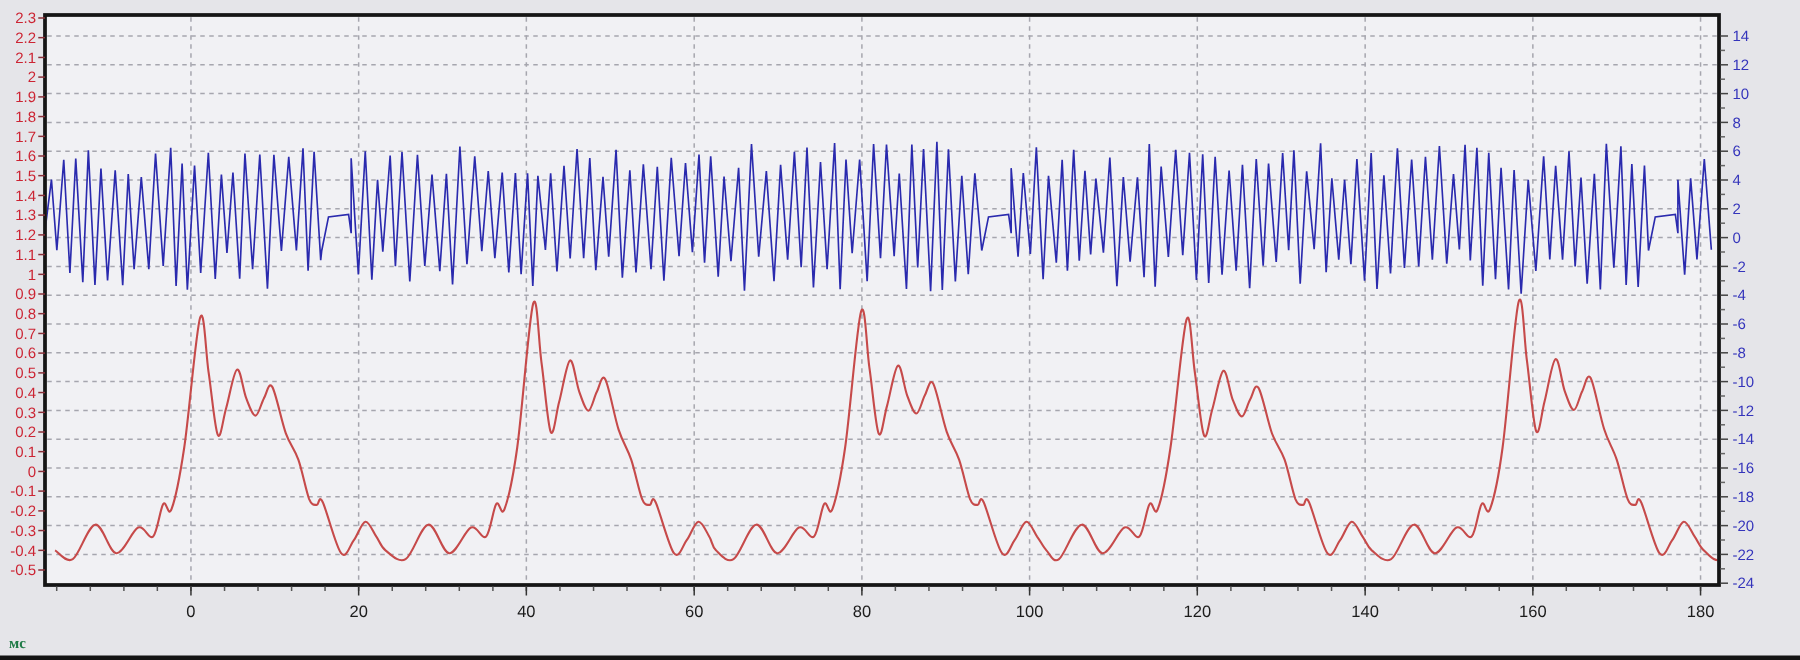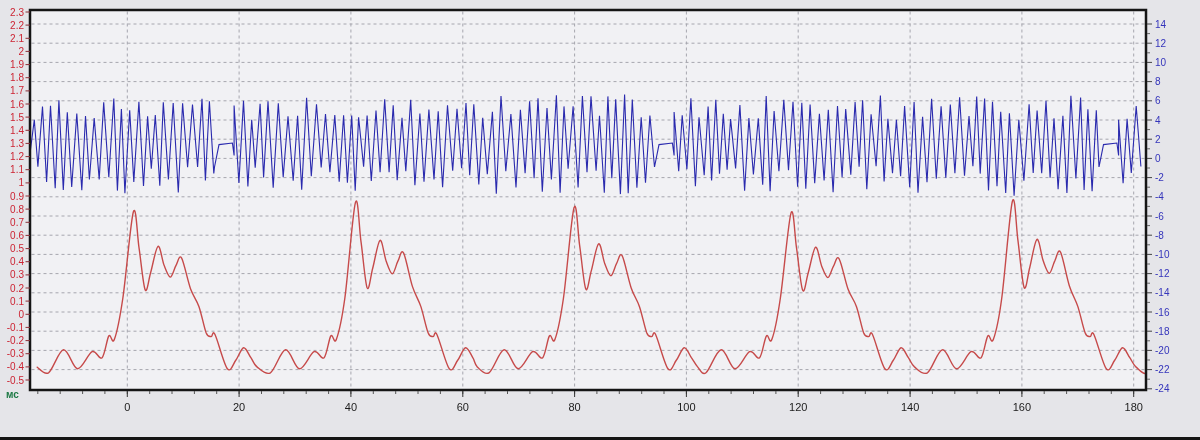--- a/index.html
+++ b/index.html
@@ -1,20 +1,20 @@
 <!DOCTYPE html>
 <html><head>
 <meta charset="utf-8">
 <style>
   html,body{margin:0;padding:0;}
   body{width:1200px;height:440px;position:relative;overflow:hidden;
        font-family:"Liberation Sans",sans-serif;}
   #stage{position:absolute;left:0;top:0;width:1200px;height:440px;}
   svg{position:absolute;left:0;top:0;}
-  #unit-label{position:absolute;left:6px;top:389px;font-size:10px;font-weight:bold;}
+  #unit-label{position:absolute;left:6px;top:424px;font-size:10px;font-weight:bold;font-family:Liberation Serif, serif;}
   #bottom-bar{position:absolute;left:0;top:437px;width:1200px;height:3px;}
 </style>
 </head>
 <body style="background: rgb(229, 229, 233);">
 
 <div id="stage">
   <svg id="chart" width="1200" height="440">
       <rect x="30" y="10" width="1116" height="380" fill="#F1F1F4"></rect>
       <defs>
         <clipPath id="plotclip">

